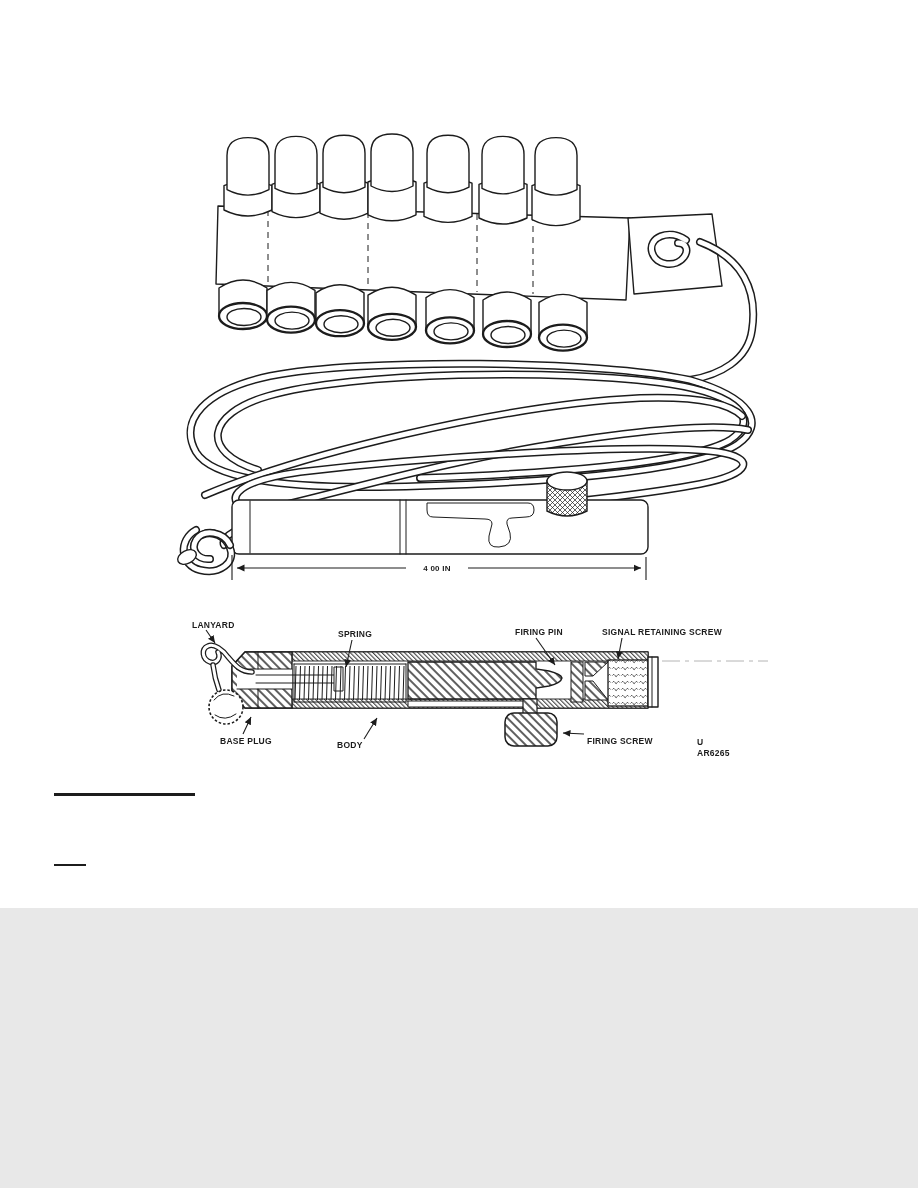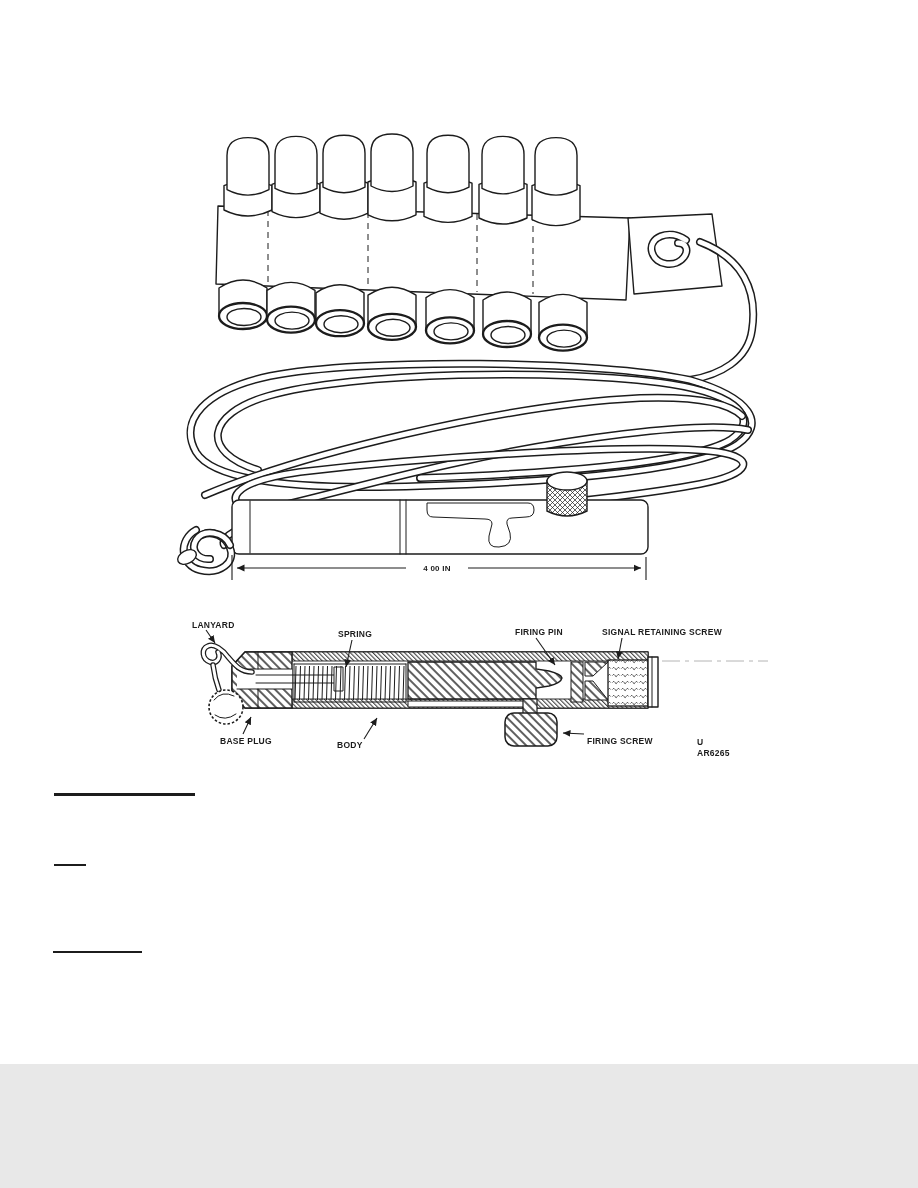--- a/index.html
+++ b/index.html
@@ -1,19 +1,19 @@
 <!DOCTYPE html>
 <html style="--ink: #1c1c1c; --paper: #ffffff;"><head>
 <meta charset="utf-8">
 <style>
   :root { --ink: #1c1c1c; --paper: #ffffff; }
   html,body { margin:0; padding:0; background:#e8e8e8; }
   .page {
     position: relative;
-    width: 918px; height: 1064px;
+    width: 918px; height: 908px;
     margin: 0 auto;
     background: var(--paper);
     overflow: hidden;
     font-family: "Liberation Sans", sans-serif;
   }
   svg.canvas { position:absolute; left:0; top:0; width:918px; height:1188px; }
   .ln   { fill:none; stroke:var(--ink); stroke-width:1.4; stroke-linecap:round; stroke-linejoin:round; }
   .lnw  { fill:#ffffff; stroke:var(--ink); stroke-width:1.4; stroke-linejoin:round; }
   .lnw2 { fill:#ffffff; stroke:var(--ink); stroke-width:2.3; }
   .thin { stroke-width:1; }

